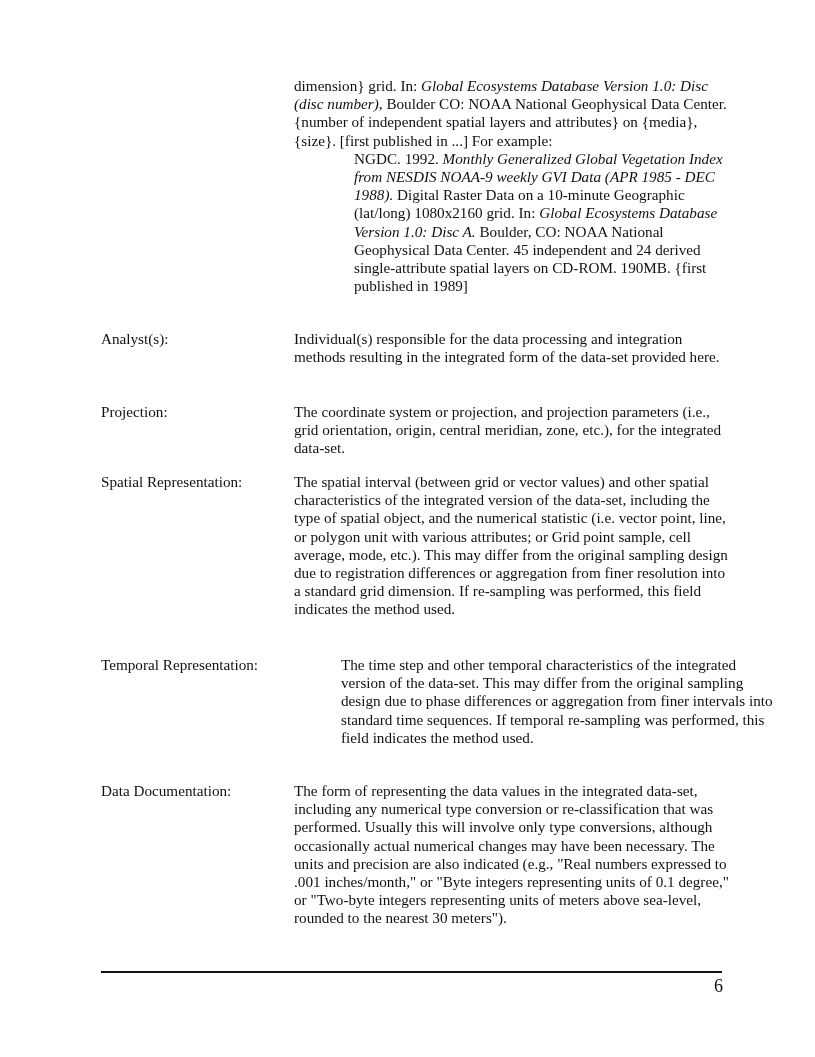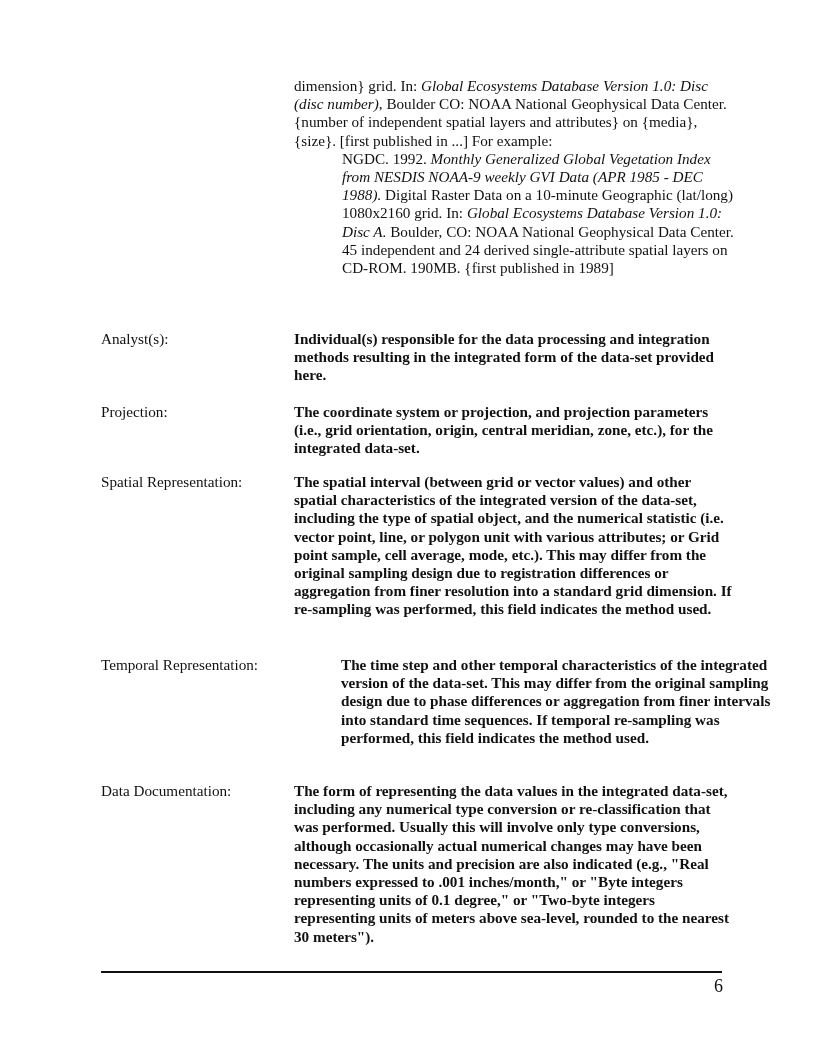--- a/index.html
+++ b/index.html
@@ -3,26 +3,26 @@
 <meta charset="utf-8">
 <style>
   html, body { margin: 0; padding: 0; background: #ffffff; }
   body {
     width: 815px; height: 1057px; position: relative; overflow: hidden;
     font-family: "Liberation Serif", "DejaVu Serif", serif;
     color: #111111; font-size: 15.2px; line-height: 18.2px;
   }
   .page { position: absolute; left: 0; top: 0; width: 815px; height: 1057px; }
   .cont { position: absolute; left: 294px; top: 77px; width: 440px; }
-  .cont .indent { margin-left: 48px; }
+  .cont .indent { margin-left: 60px; }
   .cont p { margin: 0; }
   .row { position: absolute; left: 101px; width: 640px; }
   .row .label { position: absolute; left: 0; top: 0; width: 185px; }
   .row .def { position: absolute; left: 193px; top: 0; width: 440px; }
-  .row .def p { margin: 0; font-weight: bold; }
+  .row .def p { margin: 0; }
   .row.temporal .def { left: 193px; margin-left: 47px; }
   i { font-style: italic; }
   .rule {
     position: absolute; left: 101px; top: 971px; width: 621px; height: 2px;
     background: #111111;
   }
   .footer { position: absolute; left: 101px; top: 977px; width: 622px; height: 20px; font-size: 15.5px; }
   .footer .left { position: absolute; left: 0; top: 0; white-space: nowrap; }
   .footer .page-num { position: absolute; right: 0; top: 0; font-size: 18px; }
 </style>

